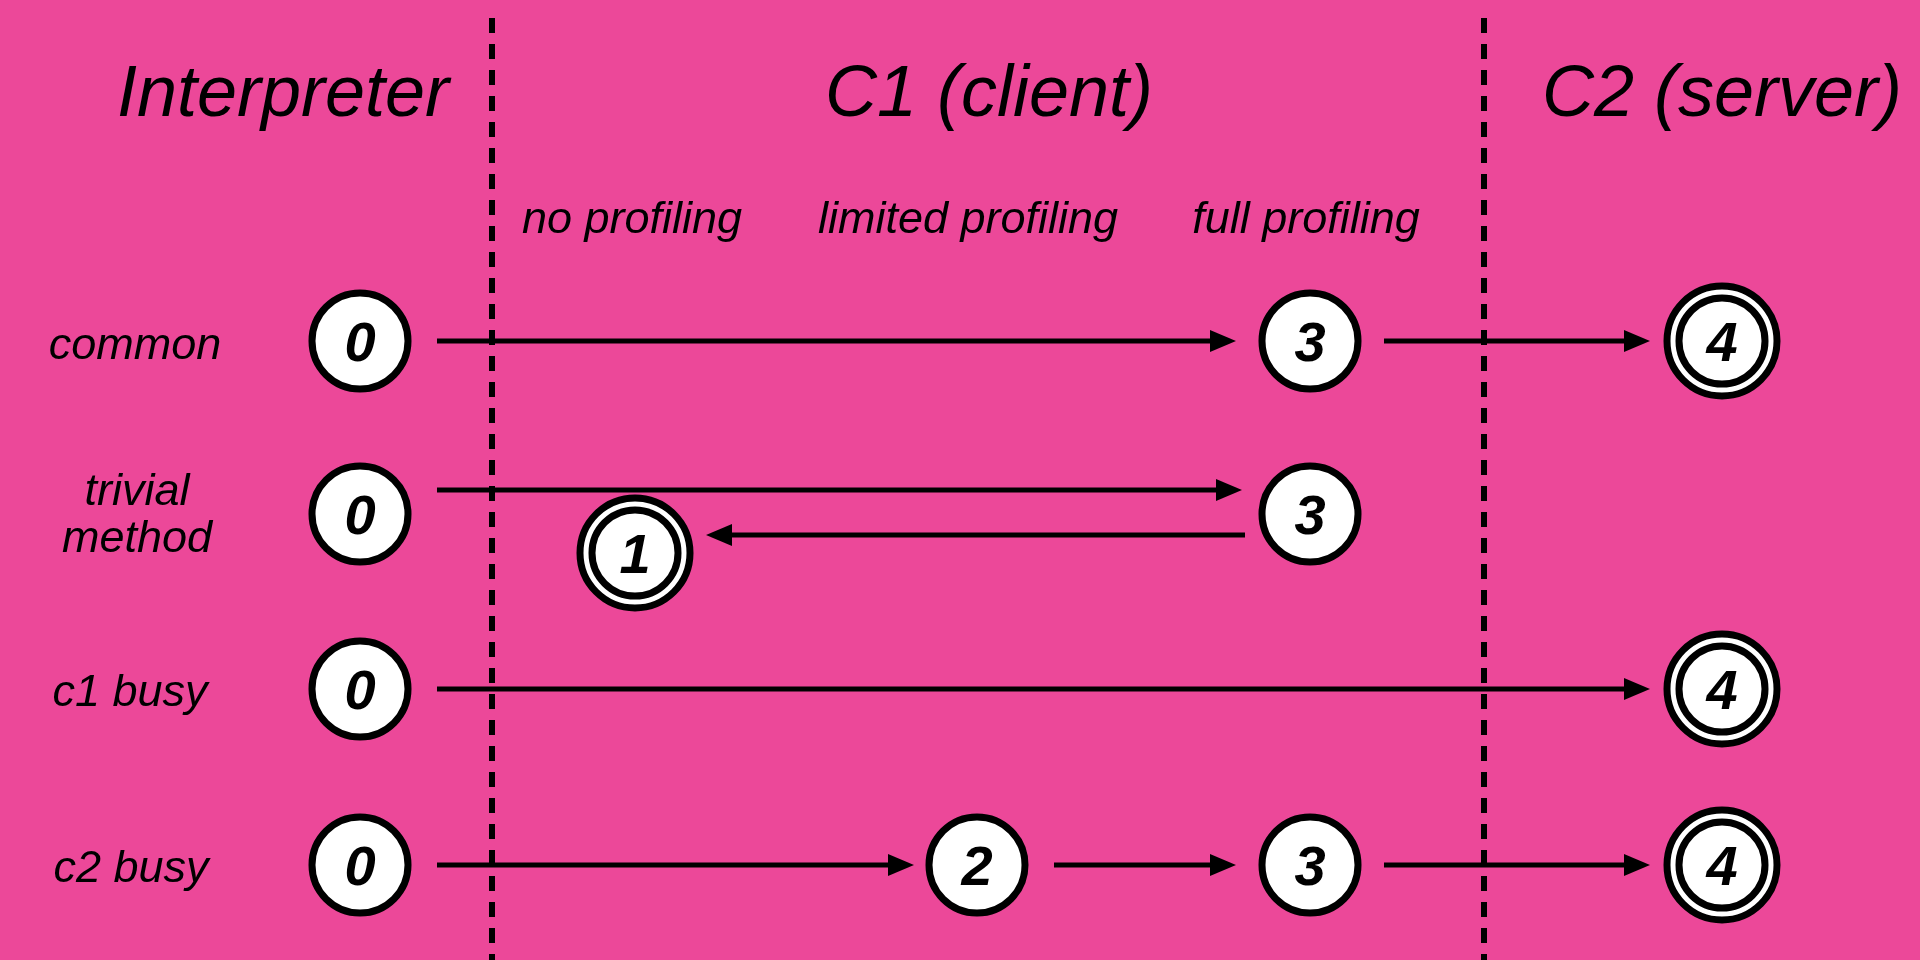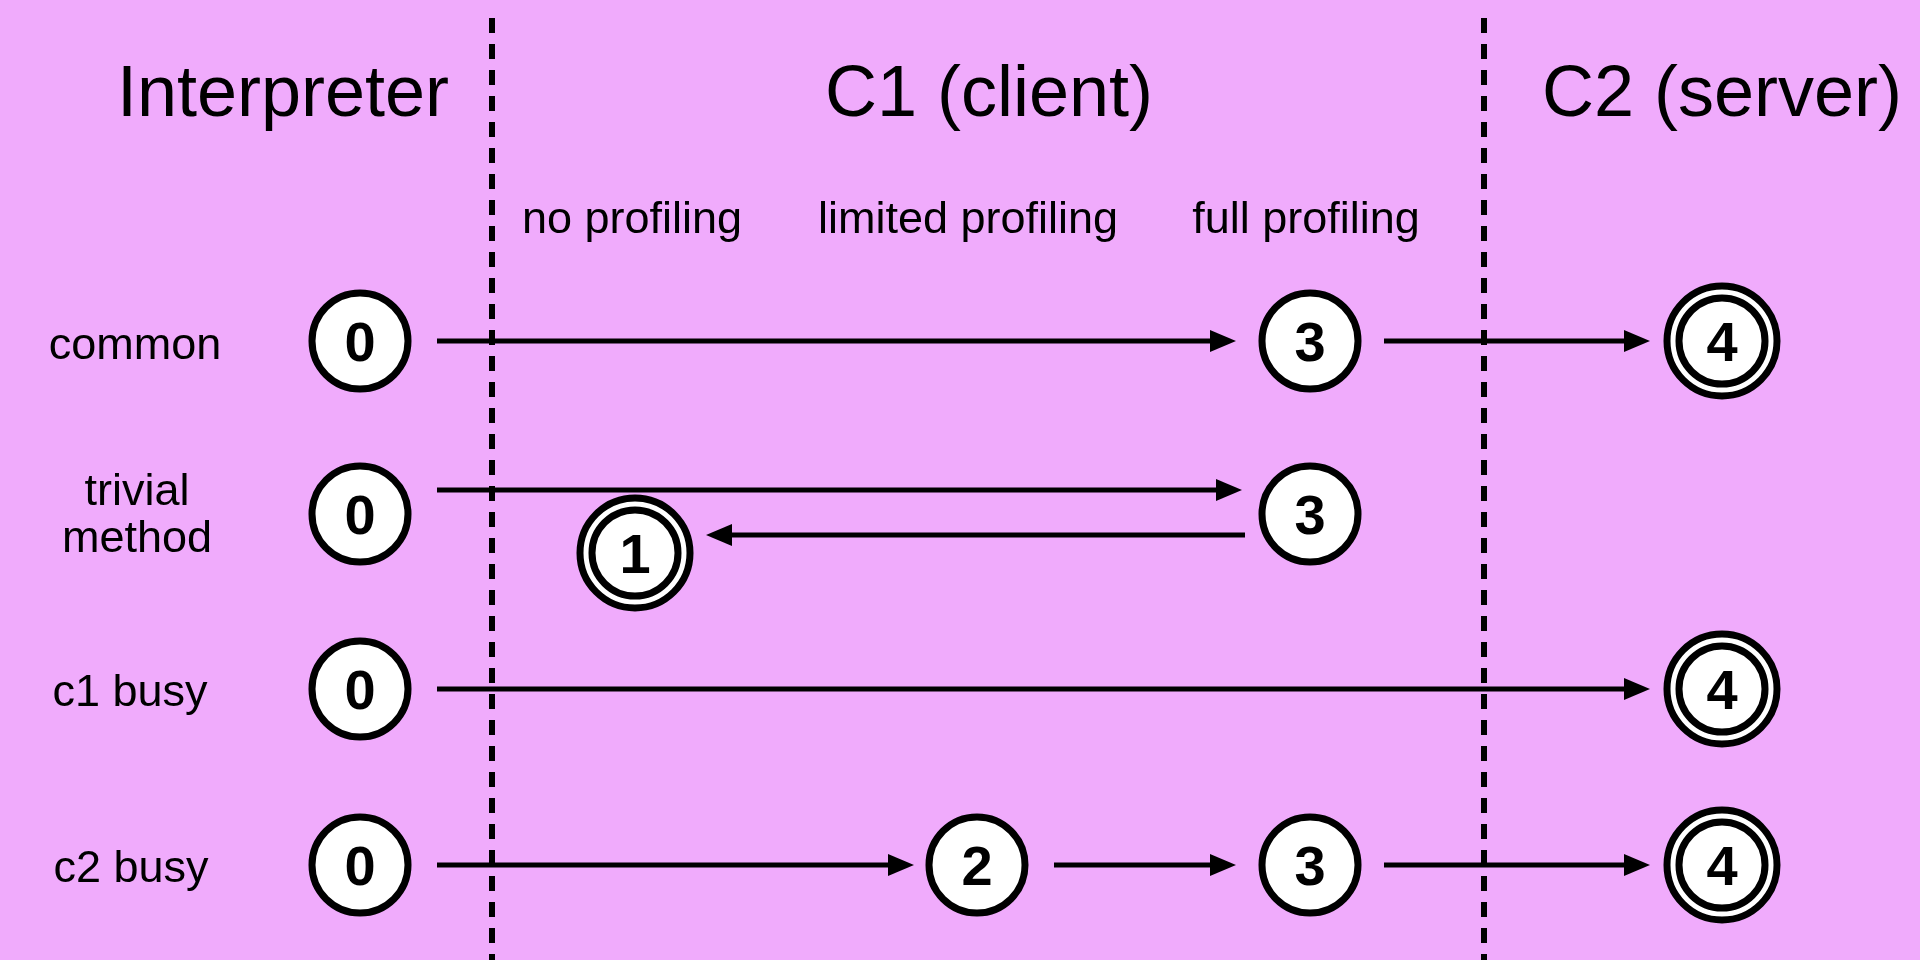--- a/index.html
+++ b/index.html
@@ -7,21 +7,22 @@
     padding: 0;
     background: #ffffff;
     width: 1920px;
     height: 960px;
     overflow: hidden;
     font-family: "Liberation Sans", "DejaVu Sans", sans-serif;
   }
   .canvas-wrap {
     width: 1920px;
     height: 960px;
-    background: #f0abfc;
+    background: #ec4899;
+    font-style: italic;
   }
   svg text {
     fill: #000000;
     font-family: "Liberation Sans", "DejaVu Sans", sans-serif;
   }
   .hdr {
     font-size: 72px;
     font-weight: 400;
     letter-spacing: 0px;
     text-anchor: middle;

